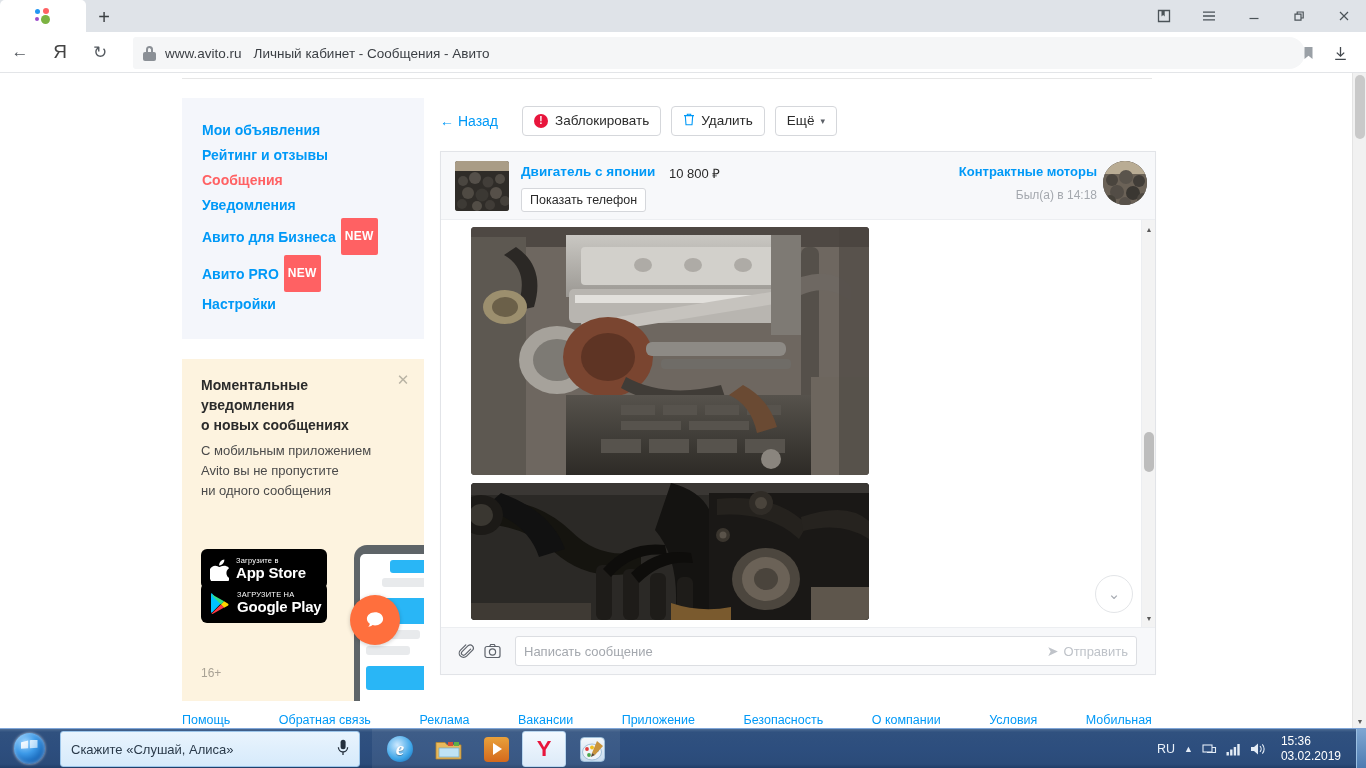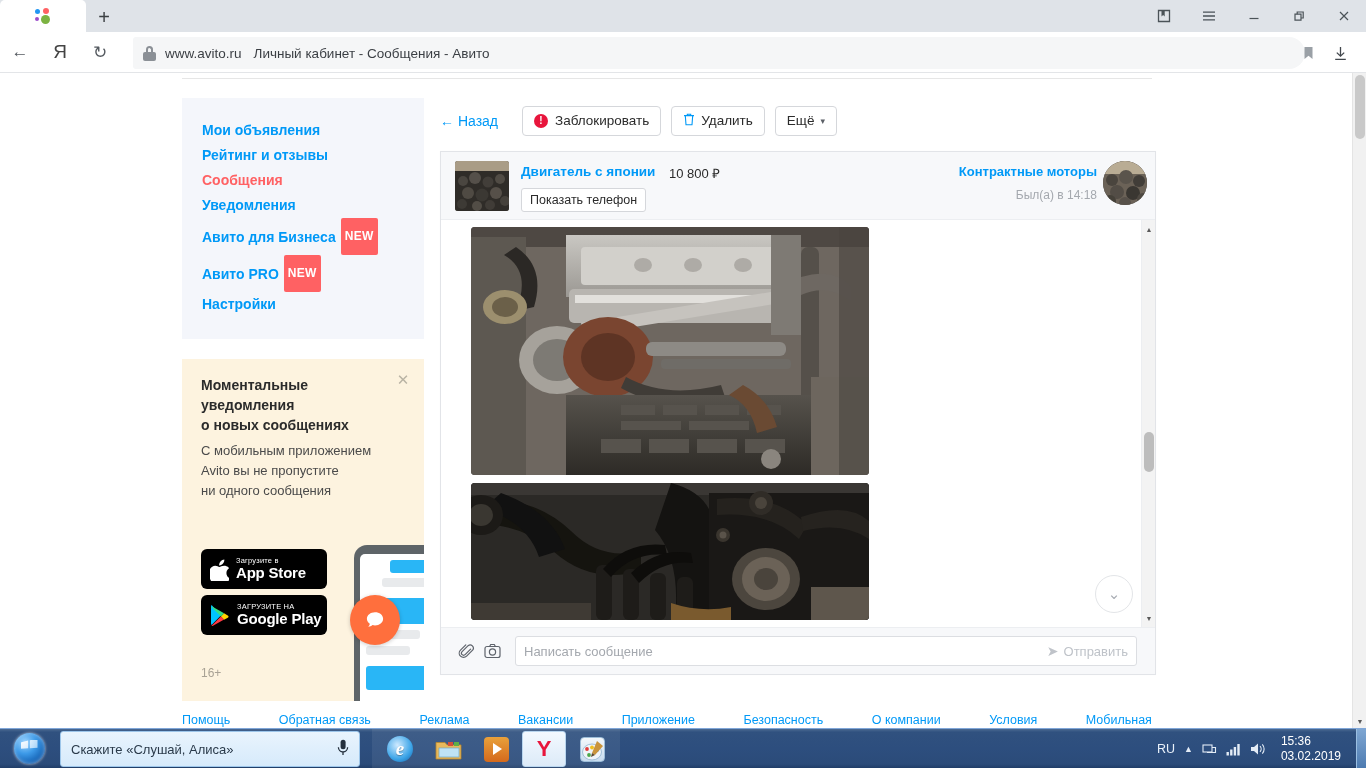--- a/index.html
+++ b/index.html
@@ -135,21 +135,21 @@
   .promo-sub {
     position: absolute; left: 19px; top: 82px; width: 200px;
     font-size: 13px; color: #4a4a4a; line-height: 20px;
   }
   .store-badge {
     position: absolute; left: 19px; width: 126px; height: 40px;
     background: #000; border-radius: 6px; display: flex;
     align-items: center; padding-left: 9px;
   }
   .store-badge.appstore { top: 190px; }
-  .store-badge.gplay { top: 236px; }
+  .store-badge.gplay { top: 224px; }
   .store-text { margin-left: 7px; color: #fff; line-height: 1.05; }
   .store-small { font-size: 7.5px; display: block; letter-spacing: .2px; }
   .store-big { font-size: 15px; font-weight: bold; display: block; letter-spacing: -.2px; }
   .age-mark { position: absolute; left: 19px; top: 307px; font-size: 12px; color: #a9a295; }
 
   .phone-mock {
     position: absolute; right: -22px; top: 186px; width: 92px; height: 156px;
     background: #5e6468; border-radius: 13px 13px 0 0; padding: 9px 6px 0 6px;
   }
   .phone-screen {

